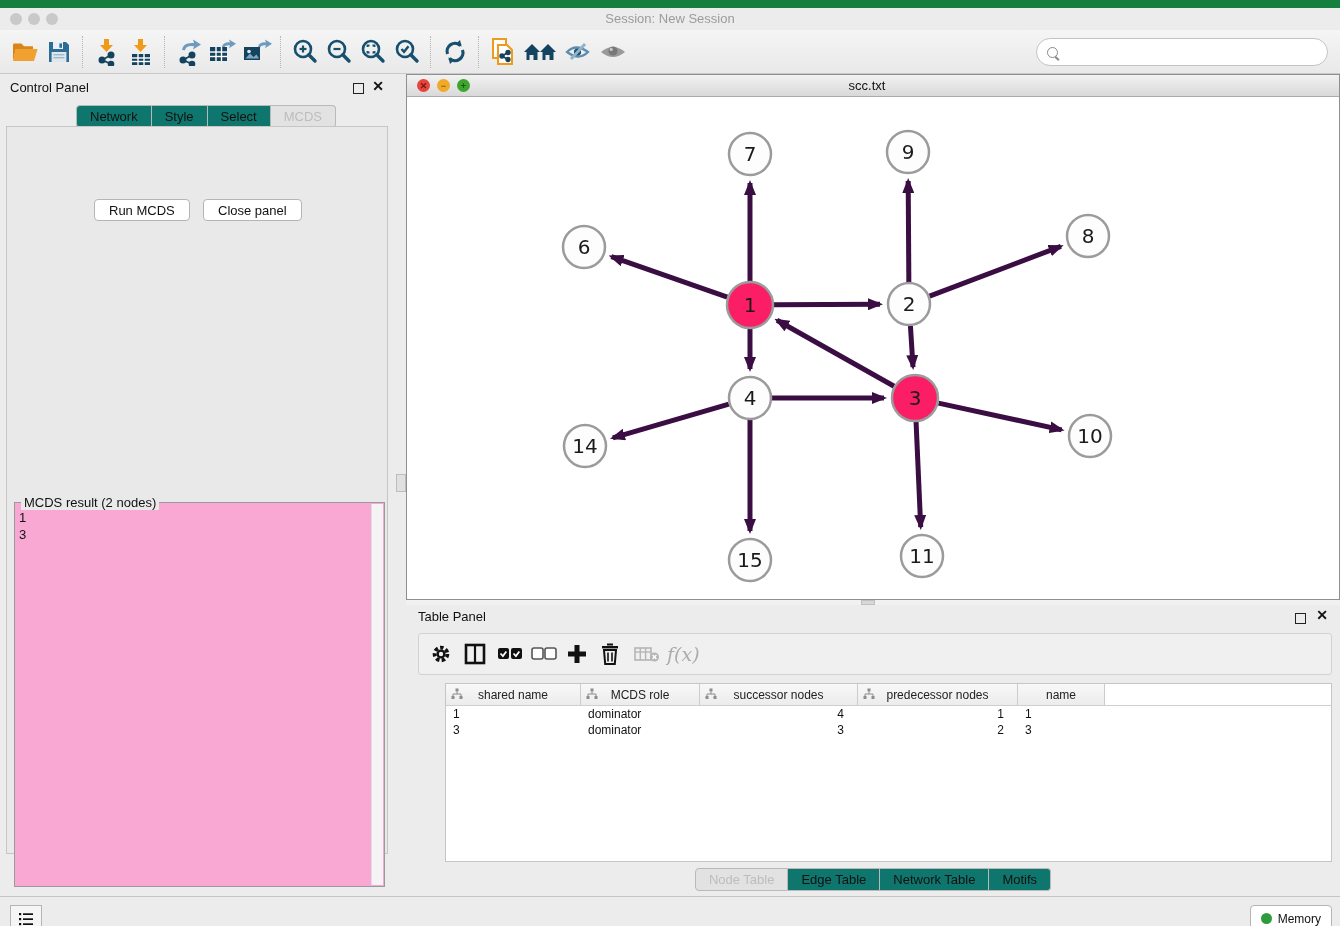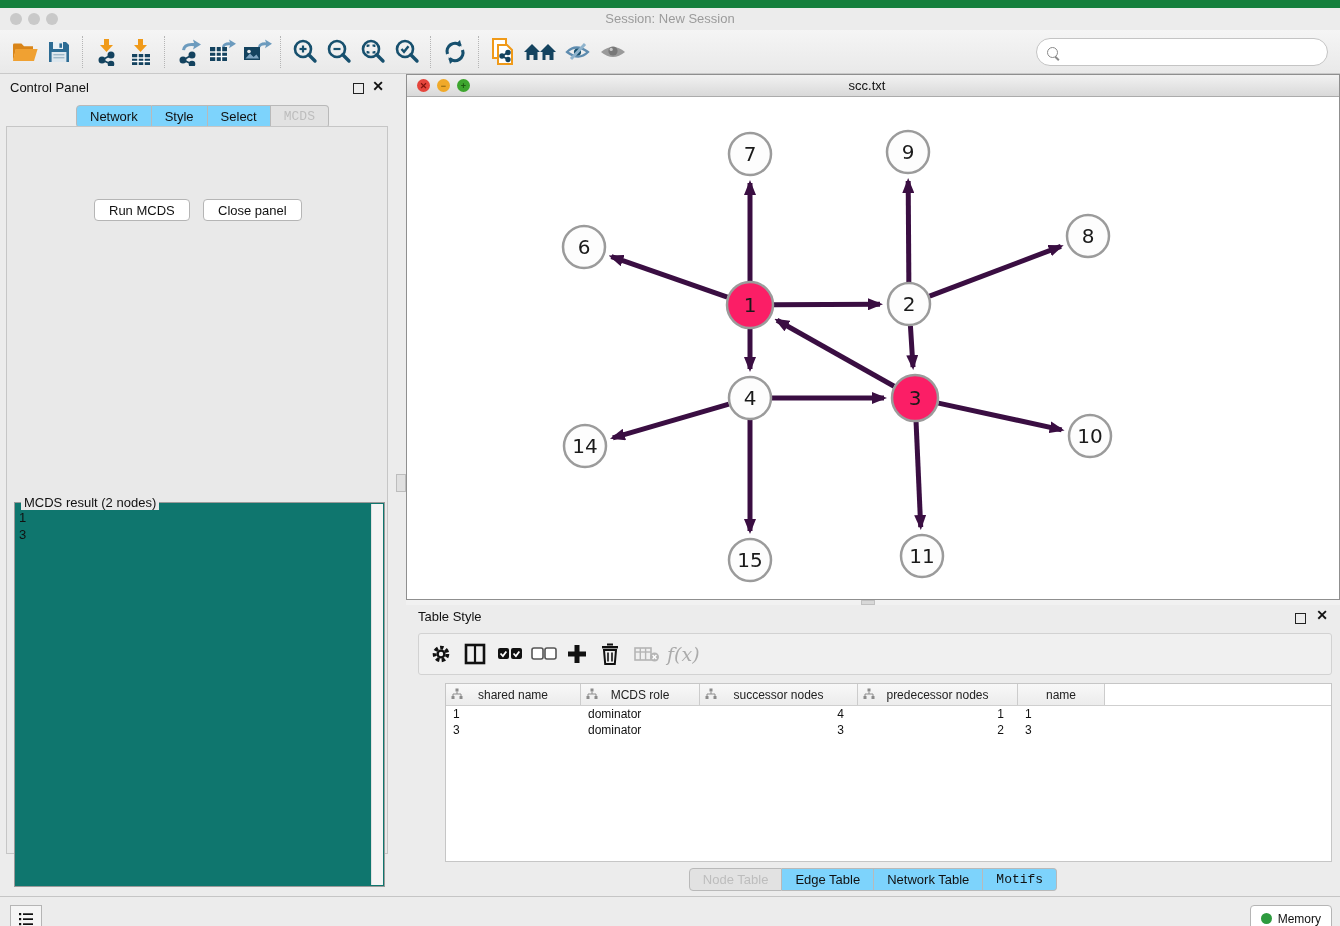--- a/index.html
+++ b/index.html
@@ -21,34 +21,34 @@
   .mag{position:relative;width:9px;height:9px;border:1.6px solid #8A8A8A;border-radius:50%;margin-left:10px;}
   .mag::after{content:"";position:absolute;left:8px;top:8px;width:5px;height:1.6px;background:#8A8A8A;transform:rotate(45deg);transform-origin:0 0;}
   .search-box input{border:none;outline:none;flex:1;margin:0 10px 0 8px;font-size:13px;background:transparent;}
   
   .control-panel{position:absolute;left:0;top:66px;width:394px;height:822px;background:#ECECEC;}
   .panel-head{position:absolute;left:10px;top:6px;font-size:13px;color:#111;}
   .panel-float{position:absolute;width:9px;height:9px;border:1.5px solid #222;top:9px;}
   .panel-close{position:absolute;top:4px;font-size:14px;font-weight:bold;color:#111;}
   .cp-frame{position:absolute;left:6px;top:52px;right:6px;bottom:42px;background:#E9E9E9;border:1px solid #C6C6C6;}
   .seg{display:flex;position:absolute;}
-  .seg-tab{background:#7dd3fc;border:1px solid #B9B9B9;border-left:none;padding:3px 13px;font-size:13px;color:#111;white-space:nowrap;}
+  .seg-tab{background:#0f766e;border:1px solid #B9B9B9;border-left:none;padding:3px 13px;font-size:13px;color:#111;white-space:nowrap;}
   .seg-tab:first-child{border-left:1px solid #B9B9B9;border-radius:4px 0 0 4px;}
-  .seg-tab:last-child{border-radius:0 4px 4px 0;font-family:Liberation Mono, monospace;}
+  .seg-tab:last-child{border-radius:0 4px 4px 0;}
   .seg-tab.active{background:#E2E2E2;color:#BDBDBD;}
   .opt-label{position:absolute;left:0;width:394px;top:71px;text-align:center;font-size:13px;color:#111;}
   .combo{position:absolute;left:44px;top:92px;width:311px;height:23px;background:#fff;border:1px solid #ABABAB;
          border-radius:5px;display:flex;align-items:center;box-sizing:border-box;}
   .combo-text{flex:1;padding-left:10px;font-size:13px;color:#111;}
   .combo-arrows{width:18px;display:flex;flex-direction:column;align-items:center;gap:2px;margin-right:4px;}
   .tri-up{width:0;height:0;border-left:4px solid transparent;border-right:4px solid transparent;border-bottom:5px solid #666;}
   .tri-dn{width:0;height:0;border-left:4px solid transparent;border-right:4px solid transparent;border-top:5px solid #666;}
   .btn{position:absolute;height:22px;background:#fff;border:1px solid #B5B5B5;border-radius:4px;
        font-size:13px;color:#111;display:flex;align-items:center;justify-content:center;padding:0 14px;box-sizing:border-box;}
-  .fieldset{position:absolute;left:14px;top:428px;width:369px;height:383px;border:1px solid #9A9A9A;background:#0f766e;}
+  .fieldset{position:absolute;left:14px;top:428px;width:369px;height:383px;border:1px solid #9A9A9A;background:#f9a8d4;}
   .legend{position:absolute;left:6px;top:-8px;background:#E9E9E9;padding:0 3px;font-size:13px;color:#111;}
   .mcds-values{position:absolute;left:4px;top:6px;right:14px;bottom:2px;font-size:13px;color:#111;
                white-space:pre;line-height:17px;font-family:"Liberation Sans",sans-serif;margin:0;}
   .vscroll{position:absolute;right:1px;top:1px;width:11px;bottom:1px;background:#F4F4F4;border-left:1px solid #E0E0E0;}
   
   .vsplitter{position:absolute;left:394px;top:66px;width:12px;height:822px;background:#ECECEC;}
   .vhandle{position:absolute;left:2px;top:400px;width:8px;height:16px;background:#E0E0E0;border:1px solid #BDBDBD;}
   .hsplitter{position:absolute;left:406px;top:592px;width:934px;height:5px;background:#F1F1F1;}
   .hhandle{position:absolute;left:455px;top:0;width:14px;height:5px;background:#D8D8D8;border:1px solid #C0C0C0;box-sizing:border-box;}
   
@@ -359,21 +359,21 @@
           <text x="515" y="460" dy="0.35em" text-anchor="middle" font-size="20" fill="#1A1A1A" font-family="DejaVu Sans, sans-serif">11</text>
         </g>
       </svg>
   </div>
 
   <div class="hsplitter">
       <div class="hhandle"></div>
     </div>
 
   <div class="table-panel">
-    <div class="panel-head" style="left:12px;top:4px">Table Style</div>
+    <div class="panel-head" style="left:12px;top:4px">Table Panel</div>
     <div class="panel-float" style="right:34px;top:8px"></div>
     <div class="panel-close" style="right:12px;top:2px">✕</div>
 
     <div class="tp-toolbar">
       <div class="tp-btn">
         <svg width="24" height="24" viewBox="0 0 24 24">
           <circle cx="12" cy="12" r="6.4" fill="none" stroke="#111" stroke-width="3.8" stroke-dasharray="3.4 2.3"></circle>
           <circle cx="12" cy="12" r="3.4" fill="none" stroke="#111" stroke-width="2.4"></circle>
         </svg>
       </div>

